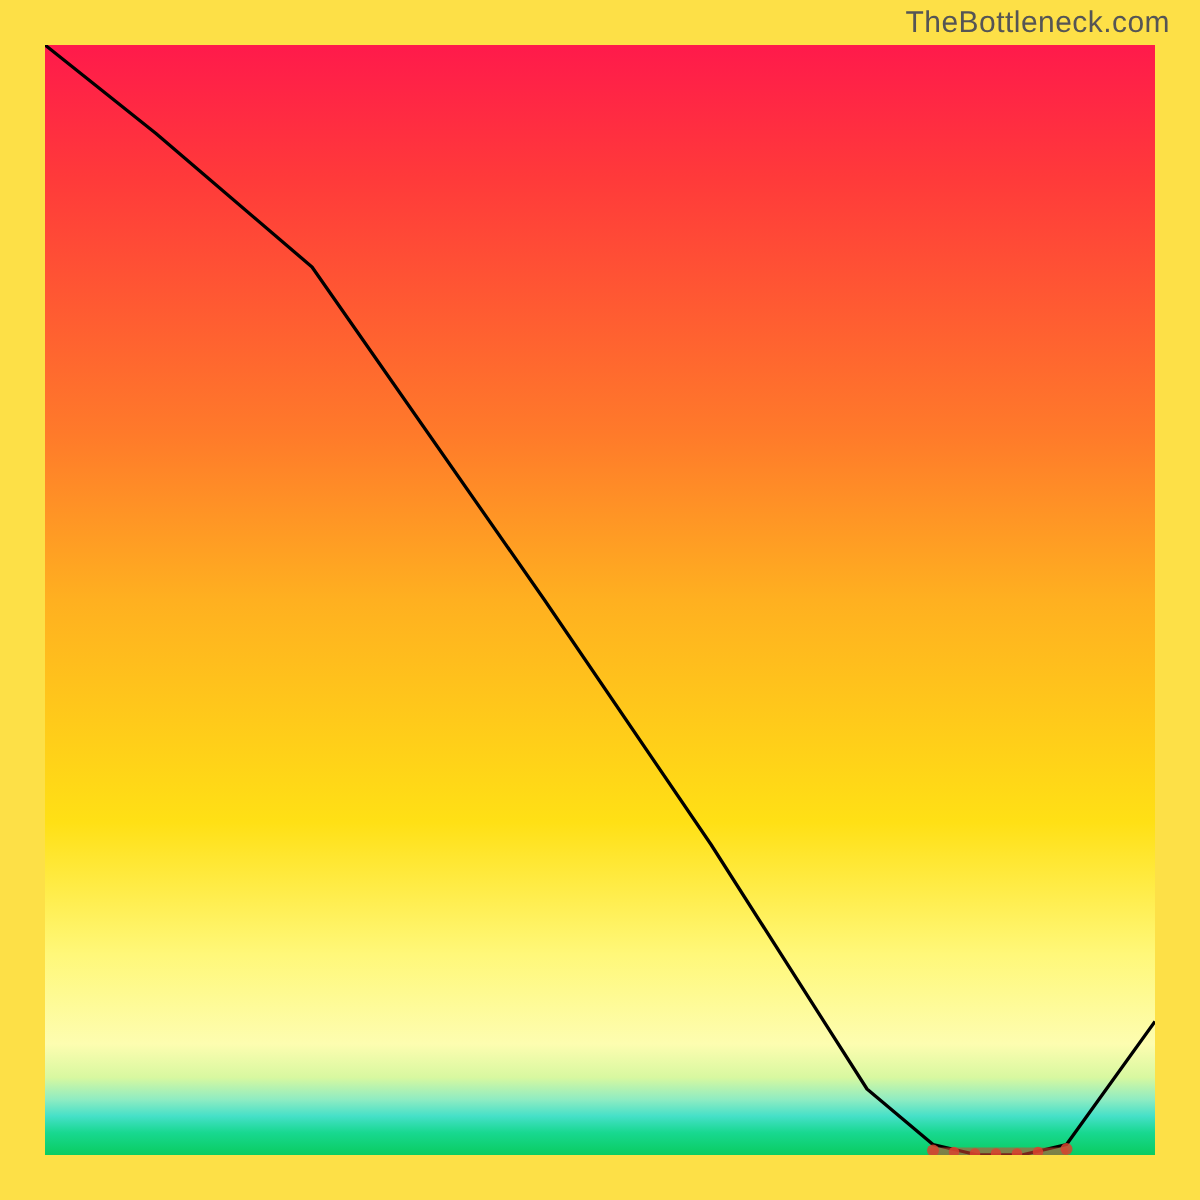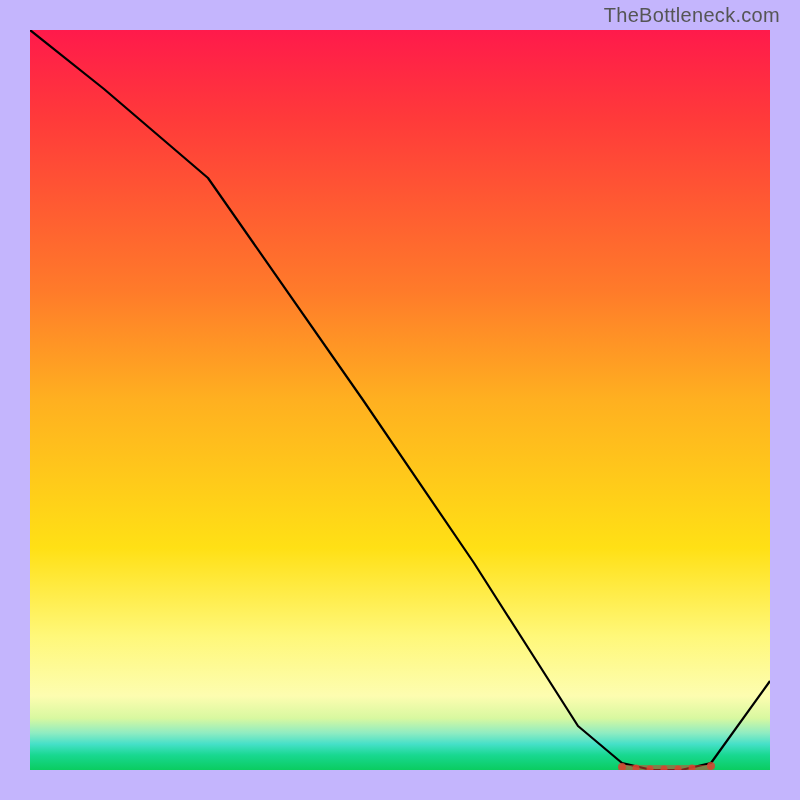--- a/index.html
+++ b/index.html
@@ -8,21 +8,21 @@
     width: 800px;
     height: 800px;
     background: #000;
     font-family: Arial, Helvetica, sans-serif;
     overflow: hidden;
   }
   .container {
     position: relative;
     width: 800px;
     height: 800px;
-    background: #c4b5fd;
+    background: #fde047;
   }
   .watermark {
     position: absolute;
     top: 4px;
     right: 20px;
     color: #555;
     font-size: 20px;
     font-weight: 500;
     letter-spacing: 0.3px;
     z-index: 5;

